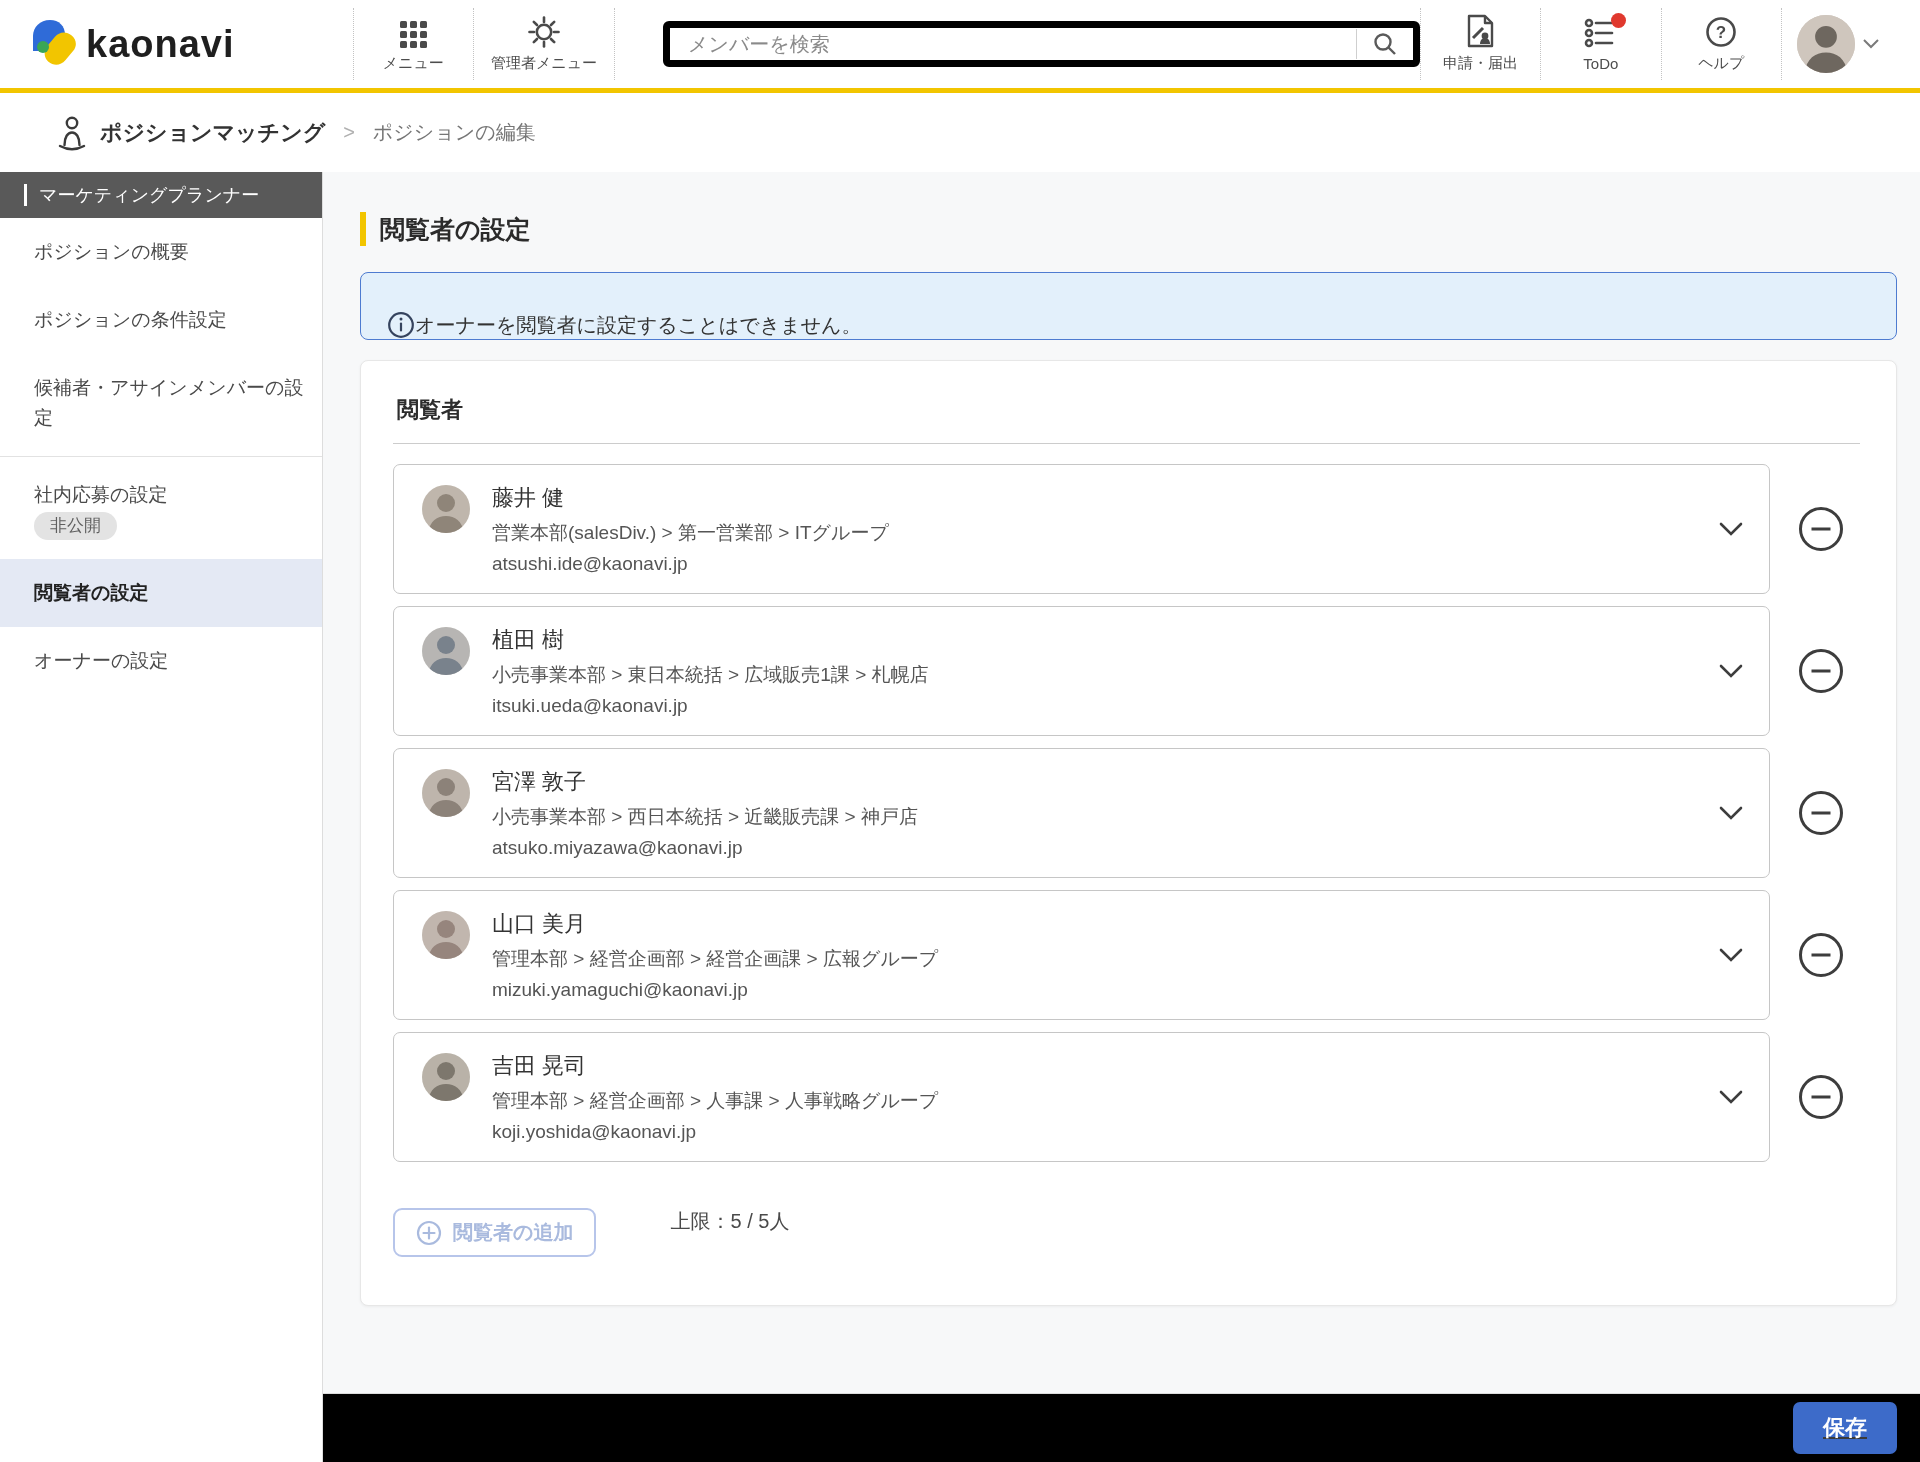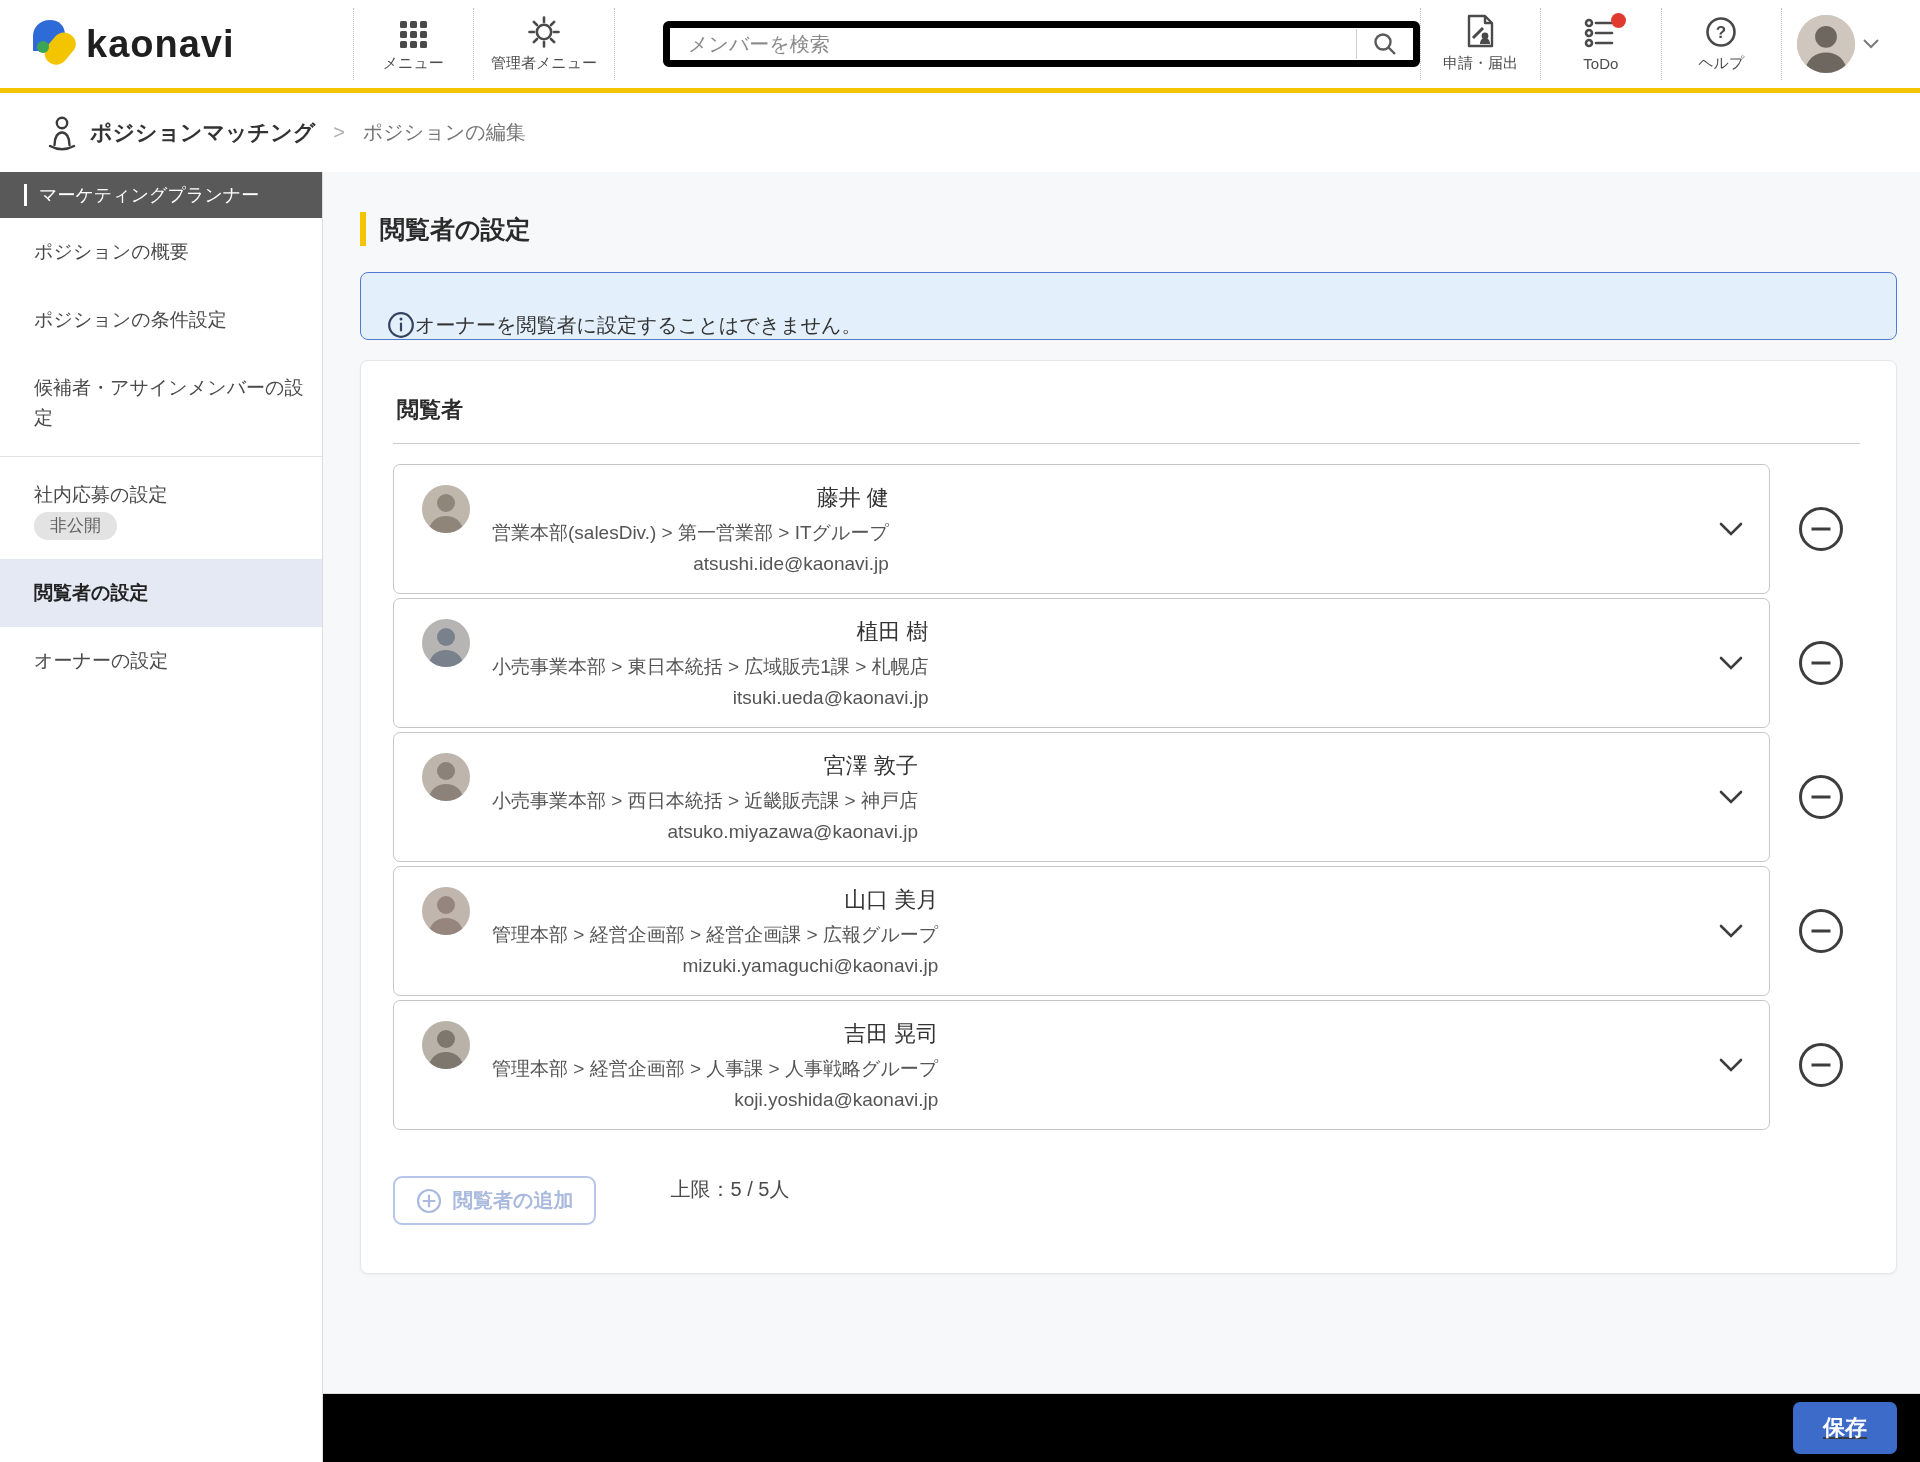--- a/index.html
+++ b/index.html
@@ -21,21 +21,21 @@
   .search-wrap { width:810px; height:46px; margin-left:48px; border:7px solid #000000; border-radius:6px; display:flex; align-items:center; background:#fff; overflow:hidden; }
   .search-wrap input { flex:1; border:none; outline:none; font-size:20px; padding:0 18px; color:#333; font-family:inherit; }
   .search-wrap input::placeholder { color:#8a8a8a; }
   .search-div { width:1px; height:30px; background:#cfcfcf; }
   .search-btn { width:56px; height:100%; background:#fff; border:none; display:flex; align-items:center; justify-content:center; cursor:pointer; }
   .spacer { flex:1; }
   .avatar-wrap { display:flex; align-items:center; gap:8px; margin:0 26px 0 0; width:120px; justify-content:center; cursor:pointer; }
   .header-avatar { width:58px; height:58px; border-radius:50%; overflow:hidden; background:#cfc6bd; flex-shrink:0; }
 
   
-  .breadcrumb { height:79px; background:#fff; display:flex; align-items:center; padding-left:46px; gap:12px; flex-shrink:0; }
+  .breadcrumb { height:79px; background:#fff; display:flex; align-items:center; padding-left:46px; gap:12px; flex-shrink:0;margin-left:10px; }
   .bc-root { font-size:22px; font-weight:bold; color:#333; }
   .bc-sep { font-size:20px; color:#b0b0b0; margin:0 6px; }
   .bc-current { font-size:20px; color:#767676; }
 
   
   .body-row { flex:1; display:flex; min-height:0; }
   .sidebar { width:323px; background:#fff; border-right:1px solid #ddd; flex-shrink:0; }
   .side-title { height:46px; background:#595959; color:#fff; display:flex; align-items:center; padding-left:24px; font-size:18px; gap:12px; white-space:nowrap; }
   .side-title::before { content:""; width:3px; height:22px; background:#fff; flex-shrink:0; }
   .side-item { padding:19px 18px 19px 34px; font-size:19px; color:#4a4a4a; line-height:30px; cursor:pointer; }
@@ -47,21 +47,21 @@
   .main { flex:1; background:#F7F8F9; display:flex; flex-direction:column; min-width:0; }
   .content { flex:1; padding:40px 23px 0 37px; }
   .page-title-row { display:flex; align-items:center; gap:14px; margin-bottom:26px; }
   .title-bar { width:6px; height:34px; background:#F2C500; }
   .page-title { font-size:25px; font-weight:bold; color:#2b2b2b; }
   .notice { background:#E3F0FB; border:1px solid #4E7BD0; border-radius:8px; height:68px; display:flex; align-items:flex-end; padding:0 26px; }
   .notice-text { font-size:20px; color:#333; }
   .card { margin-top:20px; background:#fff; border:1px solid #e7e7e7; border-radius:8px; box-shadow:0 1px 3px rgba(0,0,0,.05); padding:34px 36px 48px 32px; }
   .card-heading { font-size:22px; font-weight:bold; color:#2d2d2d; padding-left:4px; }
   .card-divider { border-bottom:1px solid #ccc; margin:18px 0 20px 0; }
-  .viewer-list { display:flex; flex-direction:column; gap:4px;text-align:right; }
+  .viewer-list { display:flex; flex-direction:column; gap:12px; }
   .viewer-row-wrap { display:flex; align-items:center; }
   .viewer-row { flex:1; height:130px; border:1px solid #c6c6c6; border-radius:7px; background:#fff; display:flex; align-items:center; padding:0 26px 0 28px; }
   .avatar { width:48px; height:48px; border-radius:50%; overflow:hidden; flex-shrink:0; align-self:flex-start; margin-top:20px; background:#d9d2c8; }
   .viewer-info { margin-left:22px; display:flex; flex-direction:column; gap:7px; padding:4px 0; }
   .viewer-name { font-size:22px; color:#333; }
   .viewer-org { font-size:19px; color:#555; }
   .viewer-email { font-size:19px; color:#555; }
   .chevron { margin-left:auto; display:flex; align-items:center; cursor:pointer; }
   .remove-btn { width:44px; height:44px; border-radius:50%; border:3px solid #3d3d3d; background:#fff; margin:0 17px 0 29px; position:relative; cursor:pointer; flex-shrink:0; }
   .remove-btn::after { content:""; position:absolute; left:50%; top:50%; transform:translate(-50%,-50%); width:19px; height:3px; background:#3d3d3d; }

